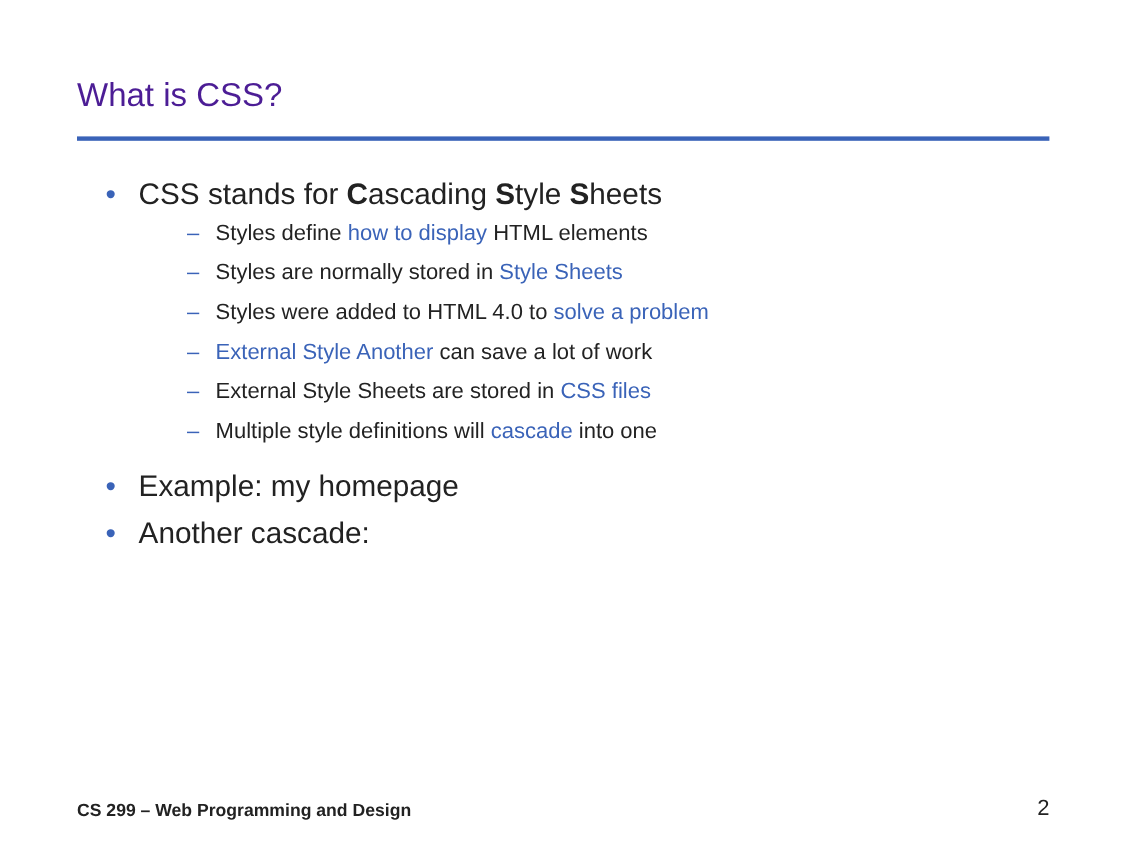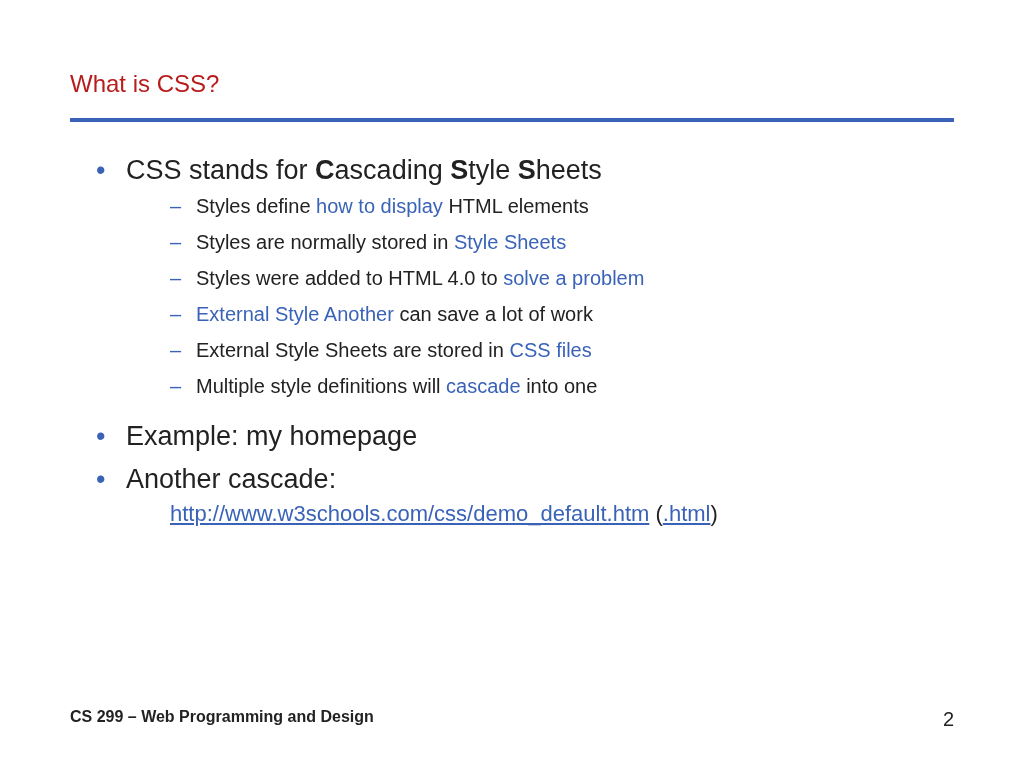--- a/index.html
+++ b/index.html
@@ -12,22 +12,22 @@
     color: #222;
   }
   .slide {
     box-sizing: border-box;
     width: 1024px;
     height: 767px;
     padding: 70px 70px 30px 70px;
     position: relative;
   }
   .title {
-    font-size: 24px;
-    color: #b91c1c;
+    font-size: 30px;
+    color: #4c1d95;
     font-weight: 400;
     margin: 0 0 20px 0;
   }
   .rule {
     border: none;
     border-top: 4px solid #3a63b8;
     margin: 0 0 30px 0;
     width: 100%;
   }
   ul.top {
@@ -74,26 +74,26 @@
     color: #3a63b8;
     text-decoration: underline;
   }
   .linkline {
     font-size: 22px;
     margin-top: 2px;
     padding-left: 44px;
   }
   .footer {
     position: absolute;
-    bottom: 36px;
+    bottom: 20px;
     left: 70px;
     right: 70px;
     display: flex;
     justify-content: space-between;
-    align-items: flex-start;
+    align-items: flex-end;
     font-size: 16px;
   }
   .footer-left { font-weight: bold; }
   .footer-right { font-size: 20px; }
 </style>
 </head>
 <body>
 
 <div class="slide">
   <h1 class="title">What is CSS?</h1>
@@ -122,23 +122,20 @@
         <li>
           <span>Multiple style definitions will </span><span class="accent">cascade</span><span> into one</span>
         </li>
       </ul>
     </li>
 
     <li>Example: my homepage</li>
 
     <li>
       <span>Another cascade:</span>
-      <div class="linkline">
-        <a href="#" class="link">http://www.w3schools.com/css/demo_default.htm</a><span> (</span><a href="#" class="link">.html</a><span>)</span>
-      </div>
     </li>
   </ul>
 
   <div class="footer">
     <span class="footer-left">CS 299 – Web Programming and Design</span>
     <span class="footer-right">2</span>
   </div>
 </div>
 
 </body></html>

